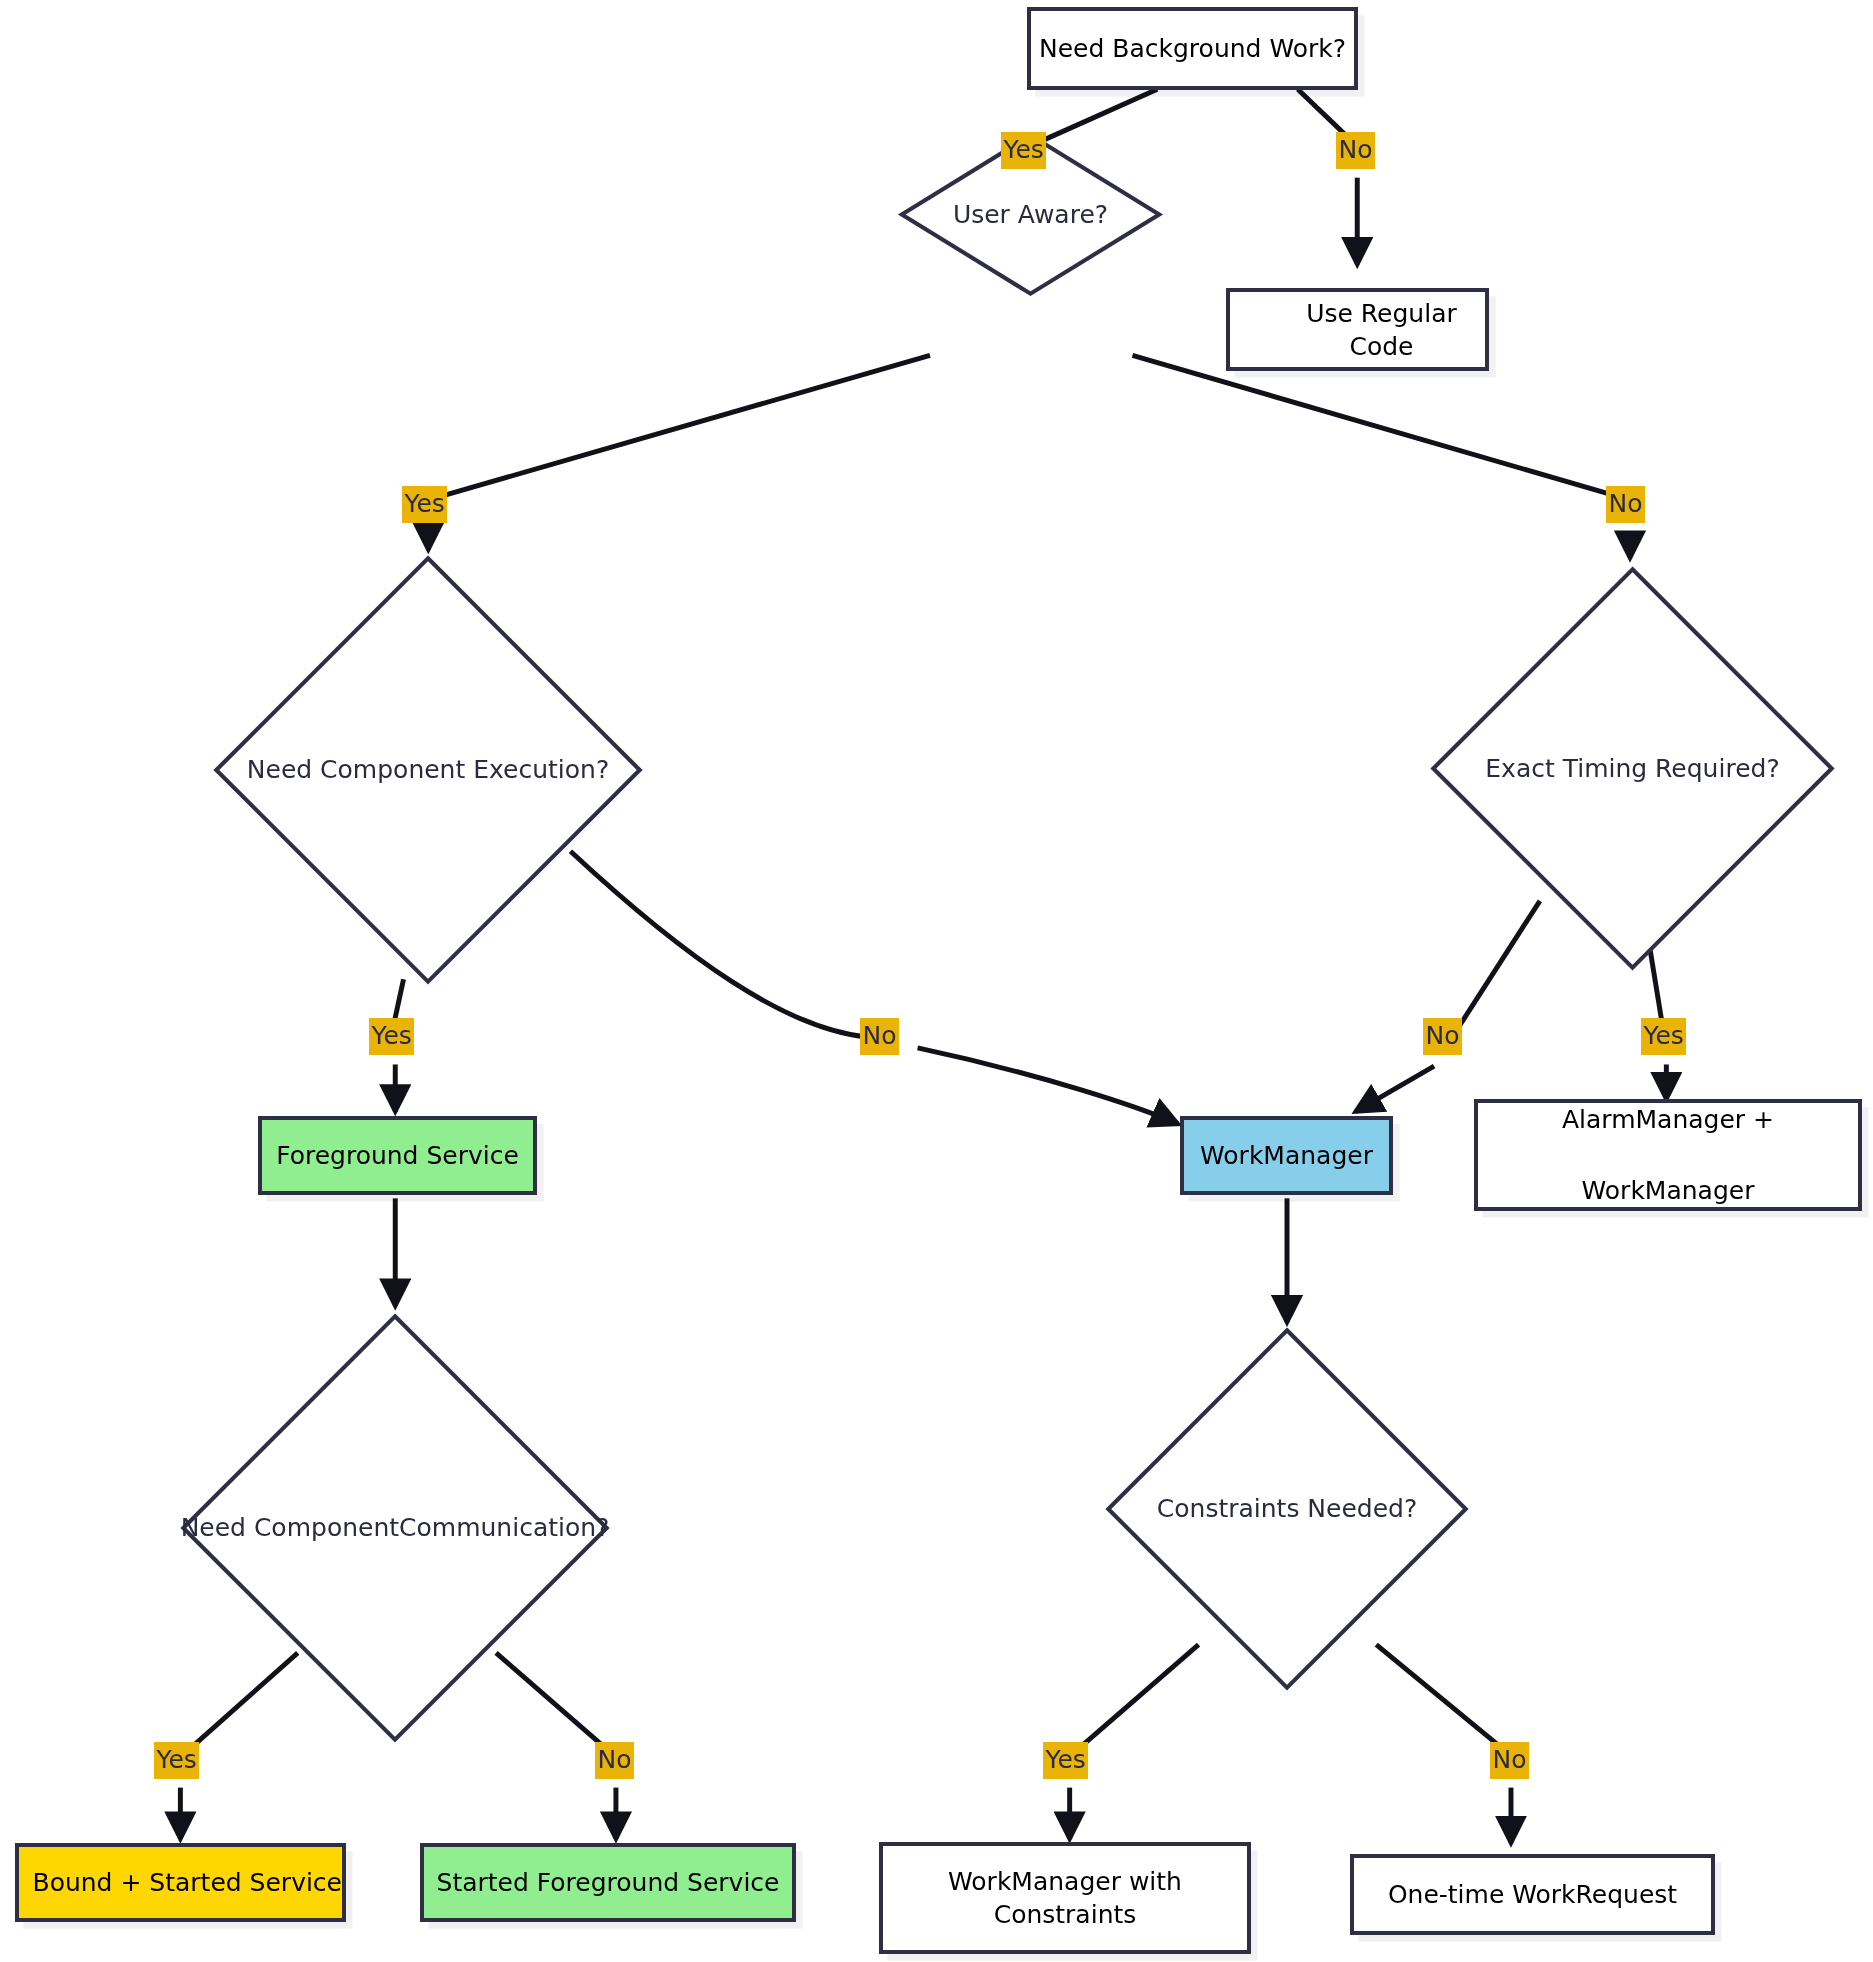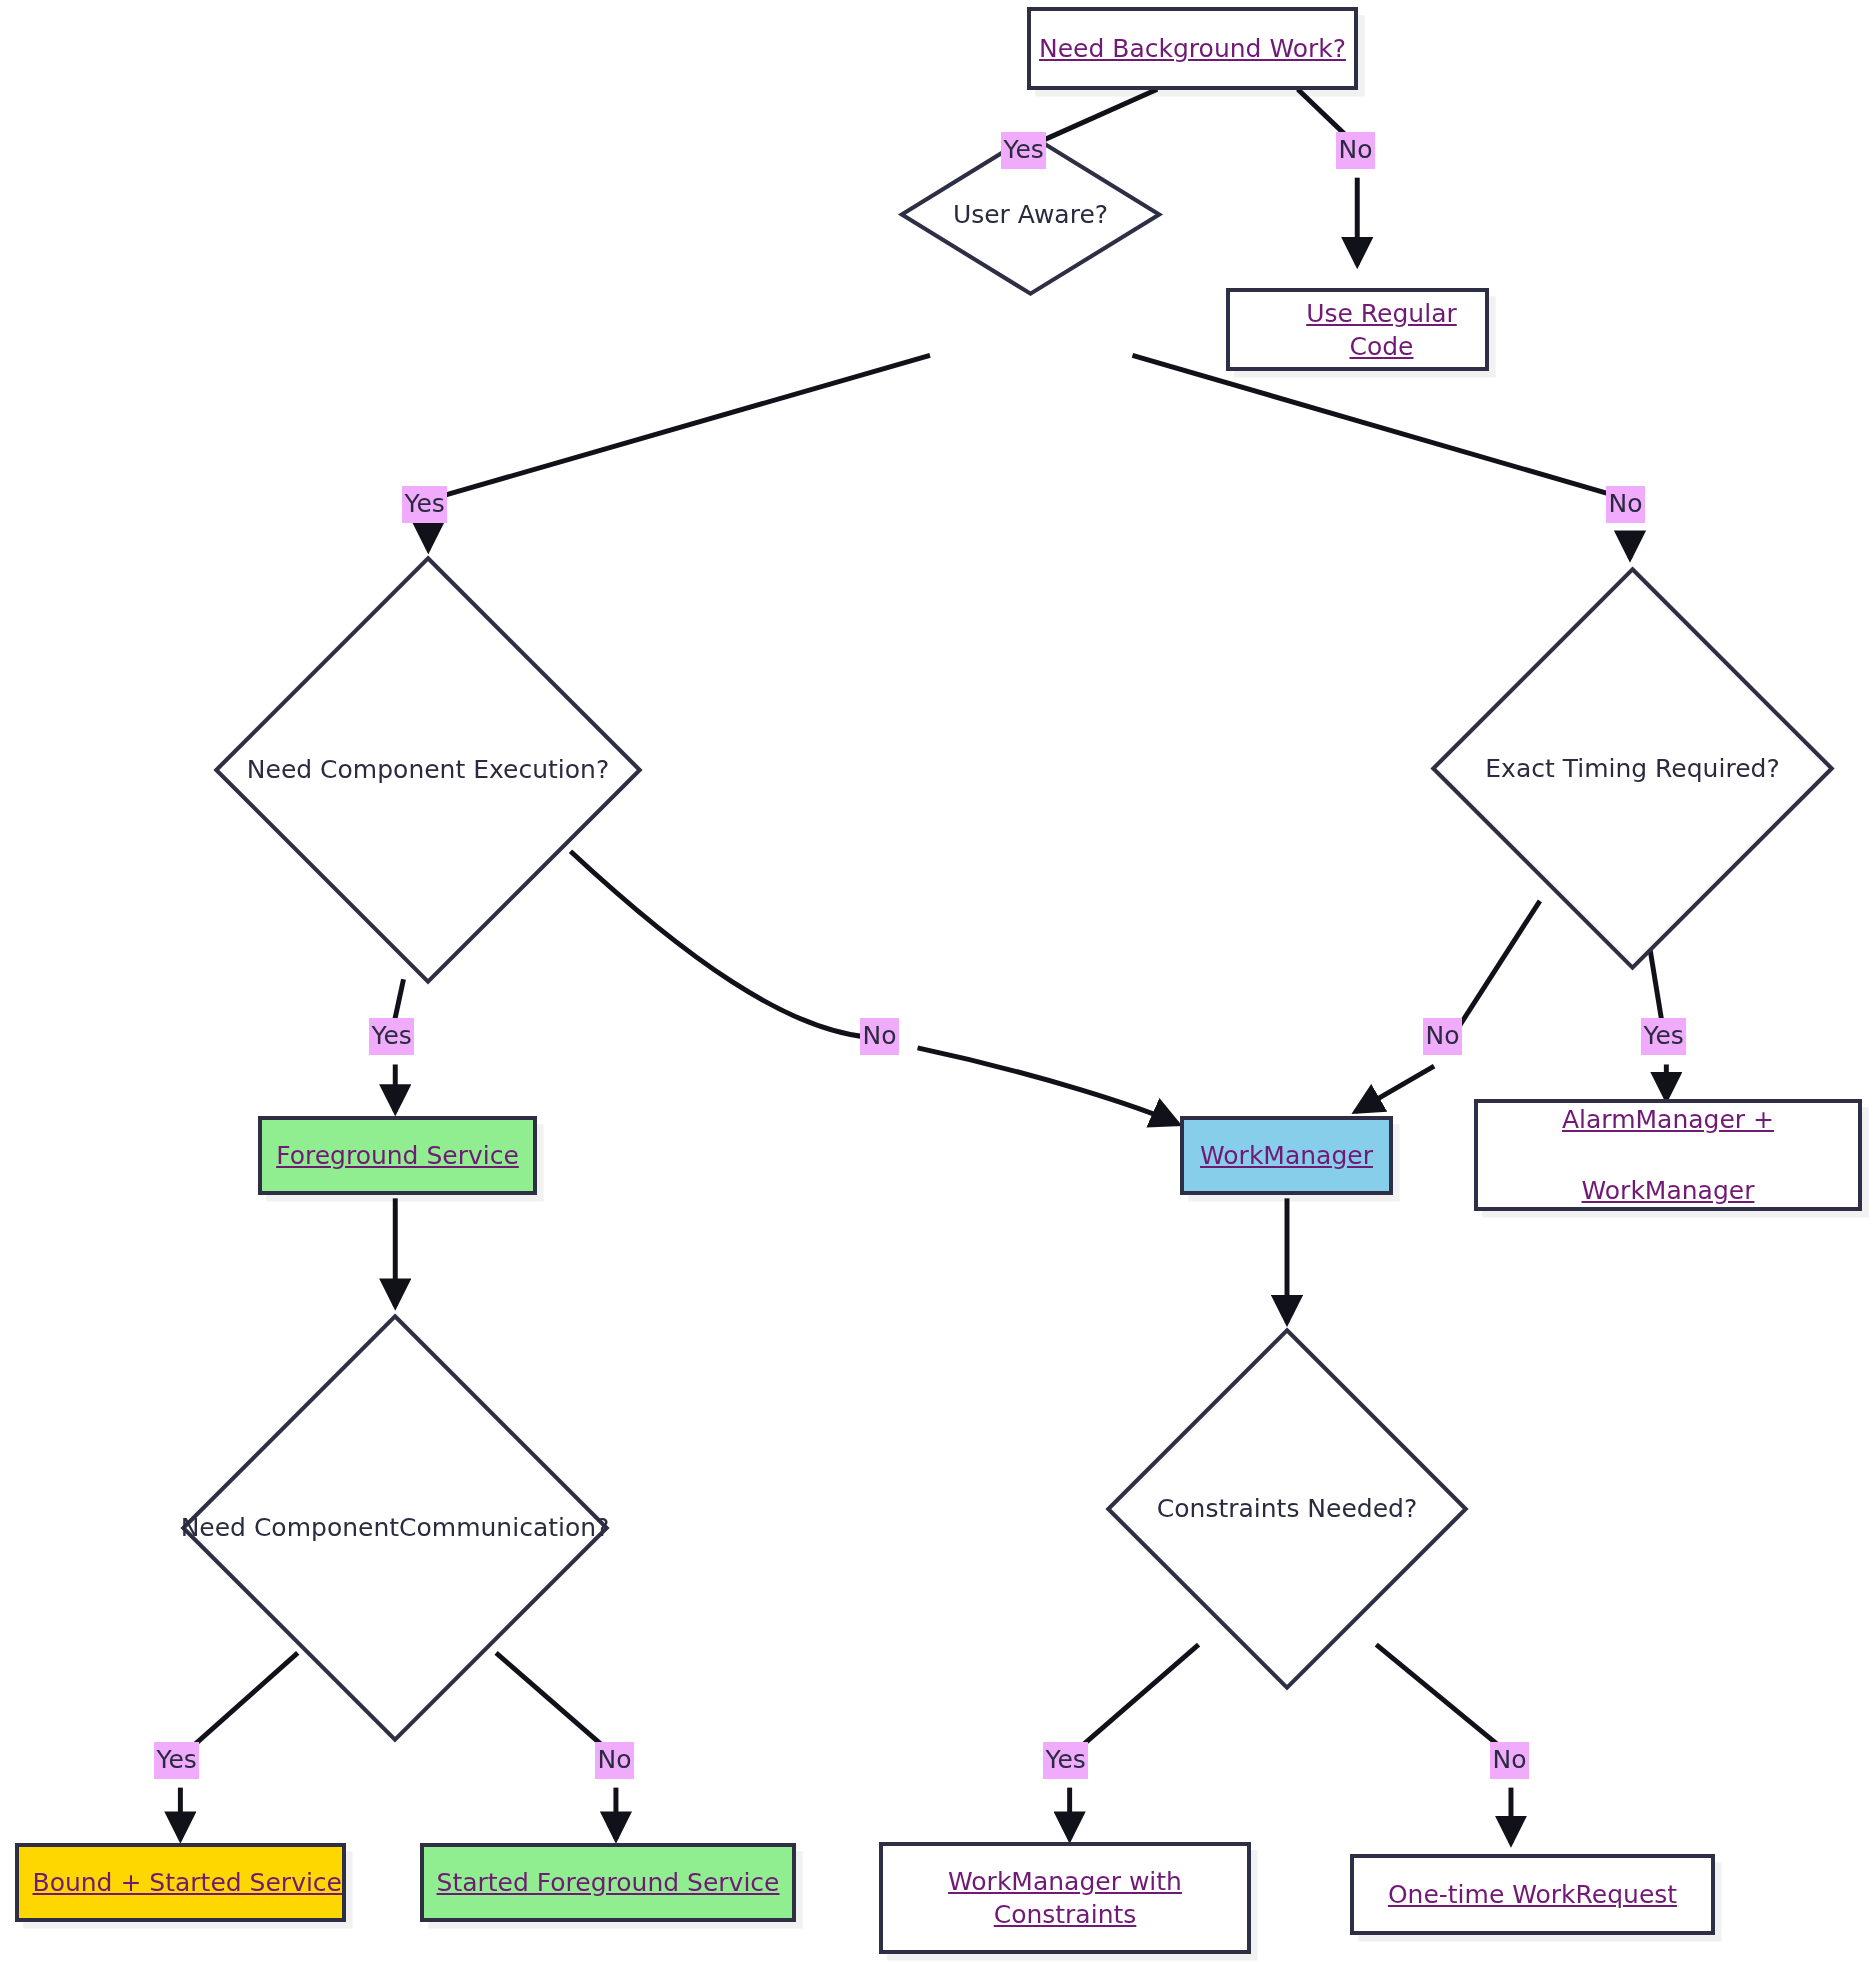--- a/index.html
+++ b/index.html
@@ -24,25 +24,24 @@
     width: 1874px;
     height: 1962px;
   }
   .node {
     position: absolute;
     box-sizing: border-box;
     display: flex;
     align-items: center;
     justify-content: center;
     text-align: center;
-    color: #701a75;
+    color: #000000;
     font-size: 25px;
     line-height: 1.32;
     z-index: 3;
-    text-decoration: underline;
   }
   .node.rect {
     border: 4.1px solid #2e2e45;
     background: #ffffff;
     box-shadow: 7.4px 7.4px 0 -0.8px rgba(0,0,0,0.055);
   }
   .node.green  { background: #90ee90; }
   .node.blue   { background: #87ceeb; }
   .node.yellow { background: #ffd700; justify-content: flex-end; }
 
@@ -64,21 +63,21 @@
     align-items: center;
     justify-content: center;
     text-align: center;
     color: #2b2b40;
     font-size: 25px;
     line-height: 1.34;
     pointer-events: none;
   }
   .edge-label {
     position: absolute;
-    background: #f0abfc;
+    background: #eab308;
     color: #2b2b40;
     font-size: 25px;
     line-height: 1;
     padding: 5px 2.5px 6.6px 2.5px;
     z-index: 4;
     white-space: nowrap;
   }
 </style>
 </head>
 <body>

